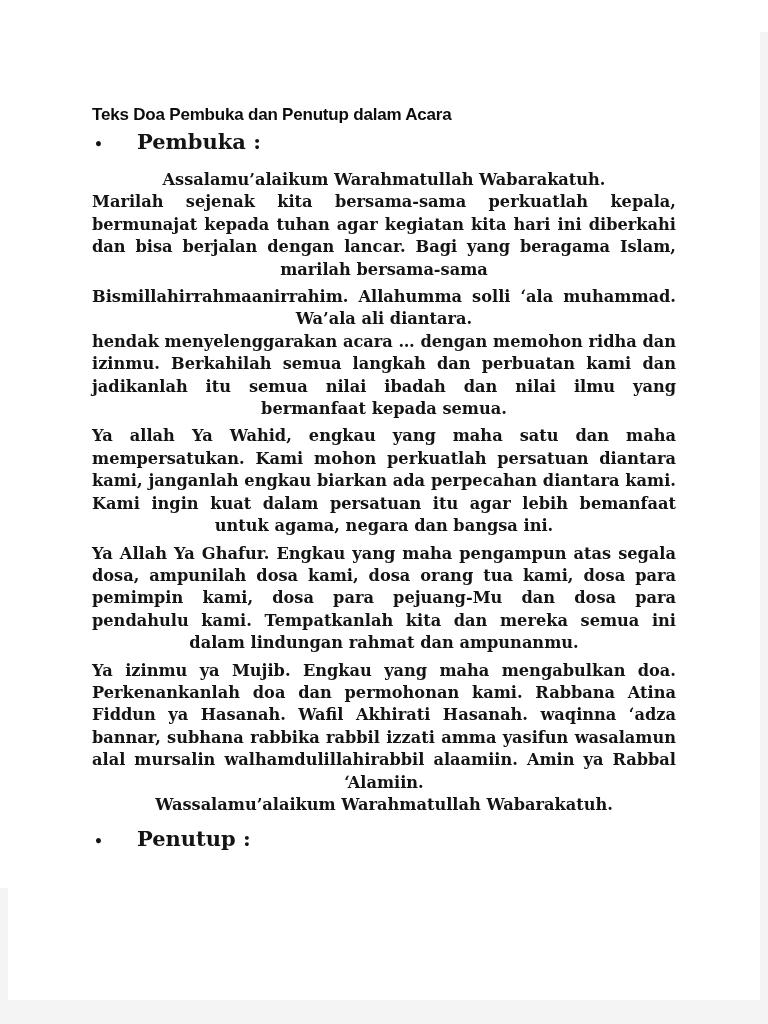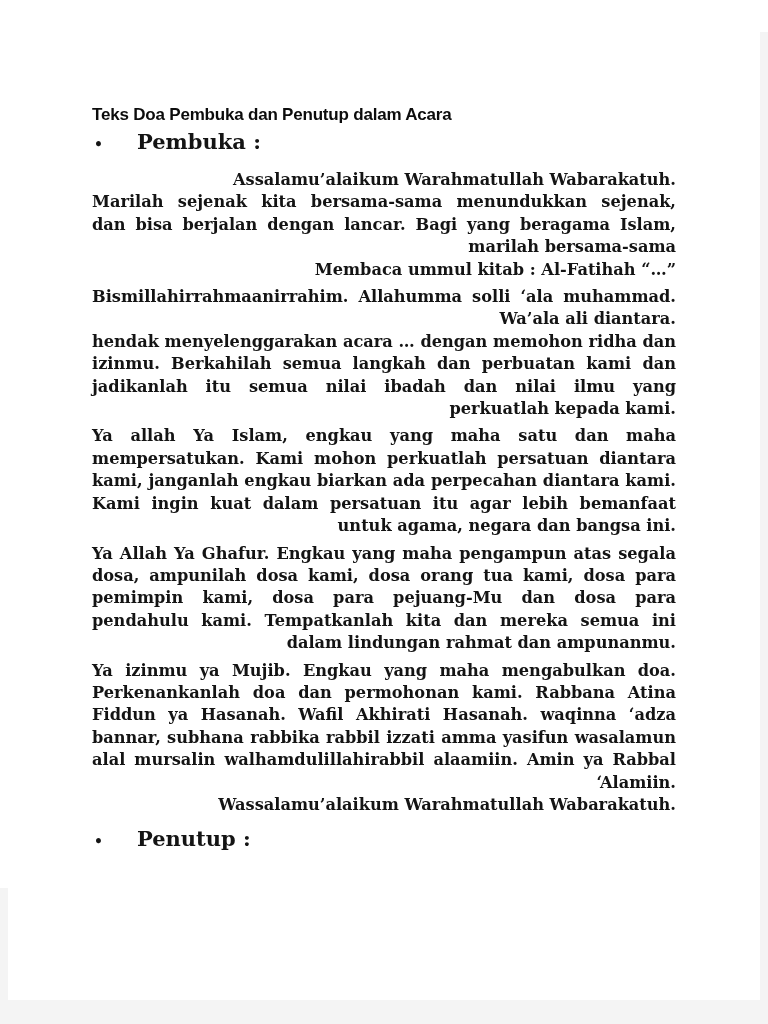--- a/index.html
+++ b/index.html
@@ -73,21 +73,21 @@
     margin-top:5px;
     font-weight:700;
   }
   .para.first{
     margin-top:14px;
   }
   .para .line{
     font-size:16.2px;
     line-height:22.4px;
     white-space:normal;
-    text-align:right;
+    text-align:center;
   }
   .para .line.just{
     text-align:justify;
     text-align-last:justify;
   }
 </style>
 </head>
 <body>
 
 <div class="page">
@@ -99,37 +99,37 @@
 
     <div class="doc-title">Teks Doa Pembuka dan Penutup dalam Acara</div>
 
     <div class="bullet-row pembuka">
       <span class="bullet-glyph">•</span>
       <span class="bullet-label">Pembuka :</span>
     </div>
 
     <div class="para first">
         <div class="line">Assalamu’alaikum Warahmatullah Wabarakatuh.</div>
-        <div class="line just">Marilah sejenak kita bersama-sama menundukkan sejenak,</div>
+        <div class="line just">Marilah sejenak kita bersama-sama perkuatlah kepala,</div>
+        <div class="line just">bermunajat kepada tuhan agar kegiatan kita hari ini diberkahi</div>
         <div class="line just">dan bisa berjalan dengan lancar. Bagi yang beragama Islam,</div>
         <div class="line">marilah bersama-sama</div>
-        <div class="line">Membaca ummul kitab : Al-Fatihah “…”</div>
       </div>
 
     <div class="para">
         <div class="line just">Bismillahirrahmaanirrahim. Allahumma solli ‘ala muhammad.</div>
         <div class="line">Wa’ala ali diantara.</div>
         <div class="line just">hendak menyelenggarakan acara … dengan memohon ridha dan</div>
         <div class="line just">izinmu. Berkahilah semua langkah dan perbuatan kami dan</div>
         <div class="line just">jadikanlah itu semua nilai ibadah dan nilai ilmu yang</div>
-        <div class="line">perkuatlah kepada kami.</div>
+        <div class="line">bermanfaat kepada semua.</div>
       </div>
 
     <div class="para">
-        <div class="line just">Ya allah Ya Islam, engkau yang maha satu dan maha</div>
+        <div class="line just">Ya allah Ya Wahid, engkau yang maha satu dan maha</div>
         <div class="line just">mempersatukan. Kami mohon perkuatlah persatuan diantara</div>
         <div class="line just">kami, janganlah engkau biarkan ada perpecahan diantara kami.</div>
         <div class="line just">Kami ingin kuat dalam persatuan itu agar lebih bemanfaat</div>
         <div class="line">untuk agama, negara dan bangsa ini.</div>
       </div>
 
     <div class="para">
         <div class="line just">Ya Allah Ya Ghafur. Engkau yang maha pengampun atas segala</div>
         <div class="line just">dosa, ampunilah dosa kami, dosa orang tua kami, dosa para</div>
         <div class="line just">pemimpin kami, dosa para pejuang-Mu dan dosa para</div>

